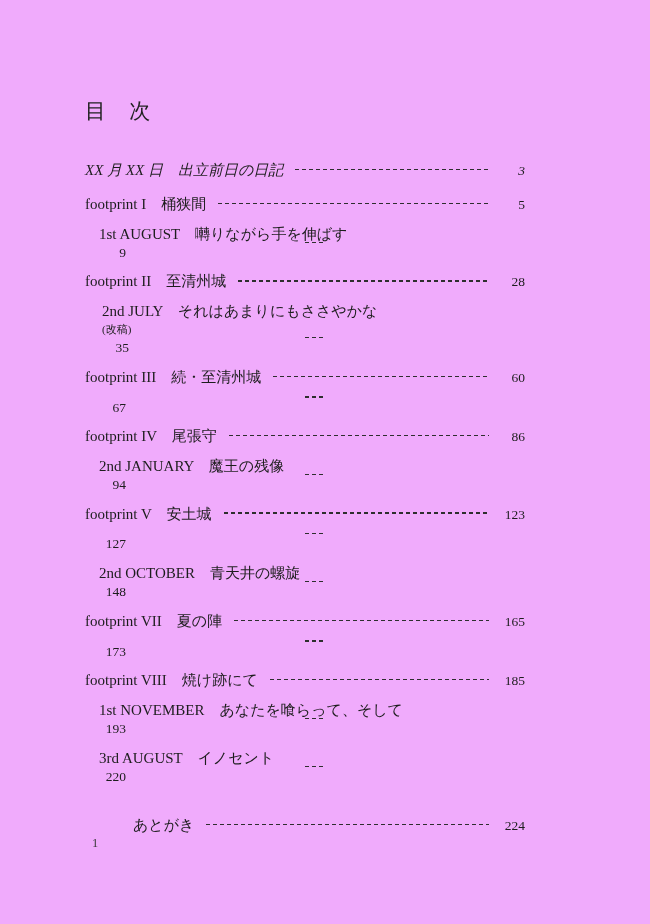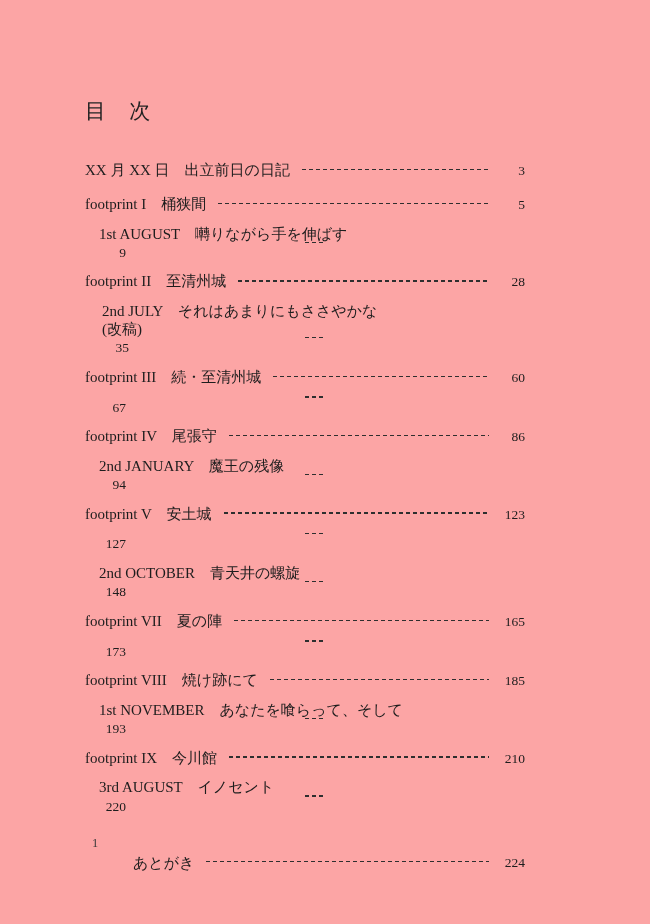--- a/index.html
+++ b/index.html
@@ -2,21 +2,21 @@
 <html><head>
 <meta charset="utf-8">
 <style>
   * { margin: 0; padding: 0; box-sizing: border-box; }
   html, body { background: #ffffff; }
   .page {
     position: relative;
     width: 650px;
     height: 924px;
     margin: 0 auto;
-    background: #fca5a5;
+    background: #f0abfc;
     color: #1d1d1d;
     font-family: "Liberation Serif", "DejaVu Serif", serif;
     overflow: hidden;
   }
   .content {
     position: absolute;
     left: 85px;
     top: 99px;
     width: 440px;
   }
@@ -29,27 +29,27 @@
   }
   .toc { width: 100%; }
   .toc-row {
     display: flex;
     align-items: baseline;
     font-size: 15px;
     line-height: 18px;
     margin-bottom: 10.5px;
     white-space: nowrap;
   }
-  .toc-row.gap-after { margin-bottom: 15px; }
+  .toc-row.gap-after { margin-bottom: 15px; font-style: italic; }
   .toc-row.indent-1 { padding-left: 14px; flex-direction: column; }
   .toc-row.indent-2 { padding-left: 48px; }
-  .toc-row.extra-top { margin-top: 38px; align-items: center; }
+  .toc-row.extra-top { margin-top: 30px; }
   .label { flex: 0 0 auto; color: #1d1d1d; }
   .note {
-    font-size: 15px;
+    font-size: 11px;
     margin-left: 3px;
     color: #1d1d1d;
   }
   .leader {
     flex: 1 1 auto;
     align-self: center;
     height: 1.4px;
     margin: 0 9px 0 12px;
     position: relative;
     top: -1px;
@@ -173,25 +173,20 @@
         <span class="leader"></span>
         <span class="pagenum">185</span>
       </div>
 
       <div class="toc-row indent-1">
         <span class="label">1st NOVEMBER　あなたを喰らって、そして</span>
         <span class="leader"></span>
         <span class="pagenum">193</span>
       </div>
 
-      <div class="toc-row">
-        <span class="label">footprint IX　今川館</span>
-        <span class="leader"></span>
-        <span class="pagenum">210</span>
-      </div>
 
       <div class="toc-row indent-1">
         <span class="label">3rd AUGUST　イノセント</span>
         <span class="leader"></span>
         <span class="pagenum">220</span>
       </div>
 
       <div class="toc-row indent-2 extra-top">
         <span class="label">あとがき</span>
         <span class="leader"></span>

